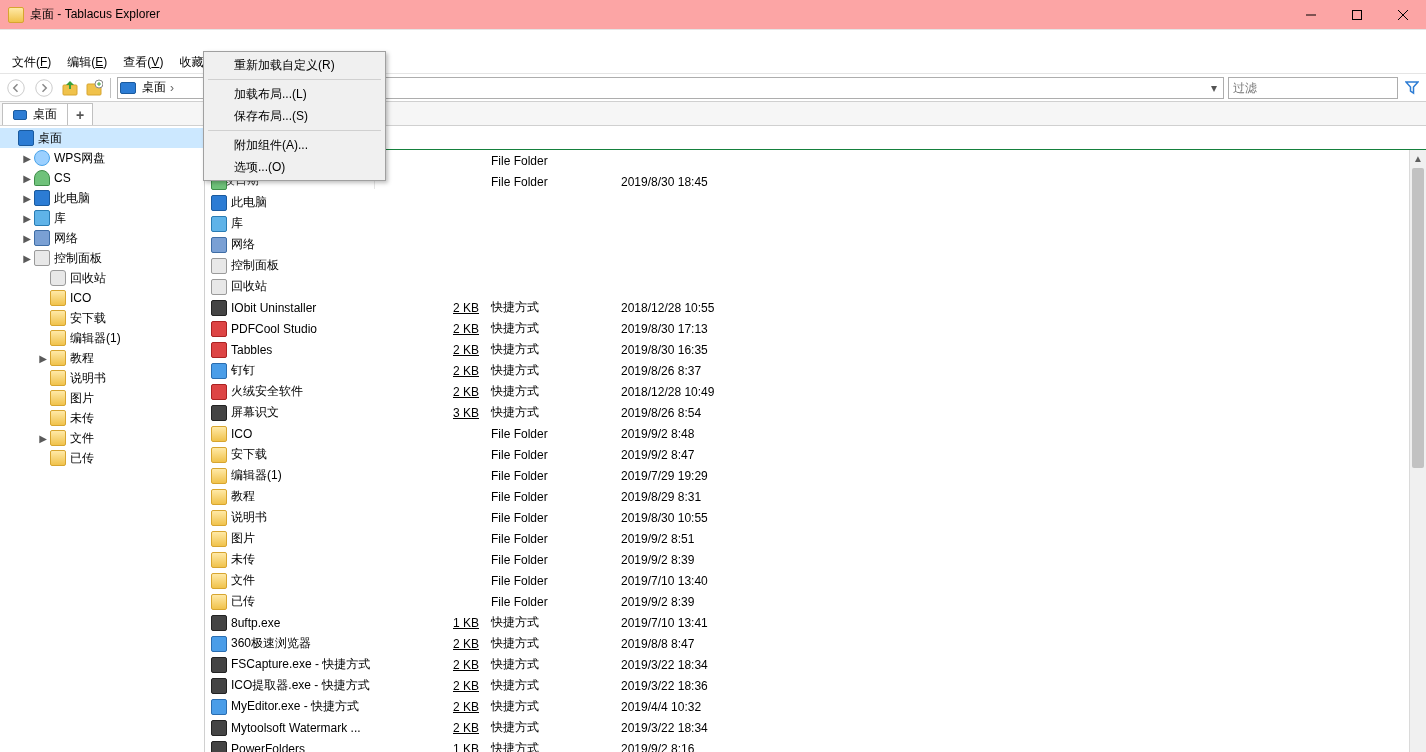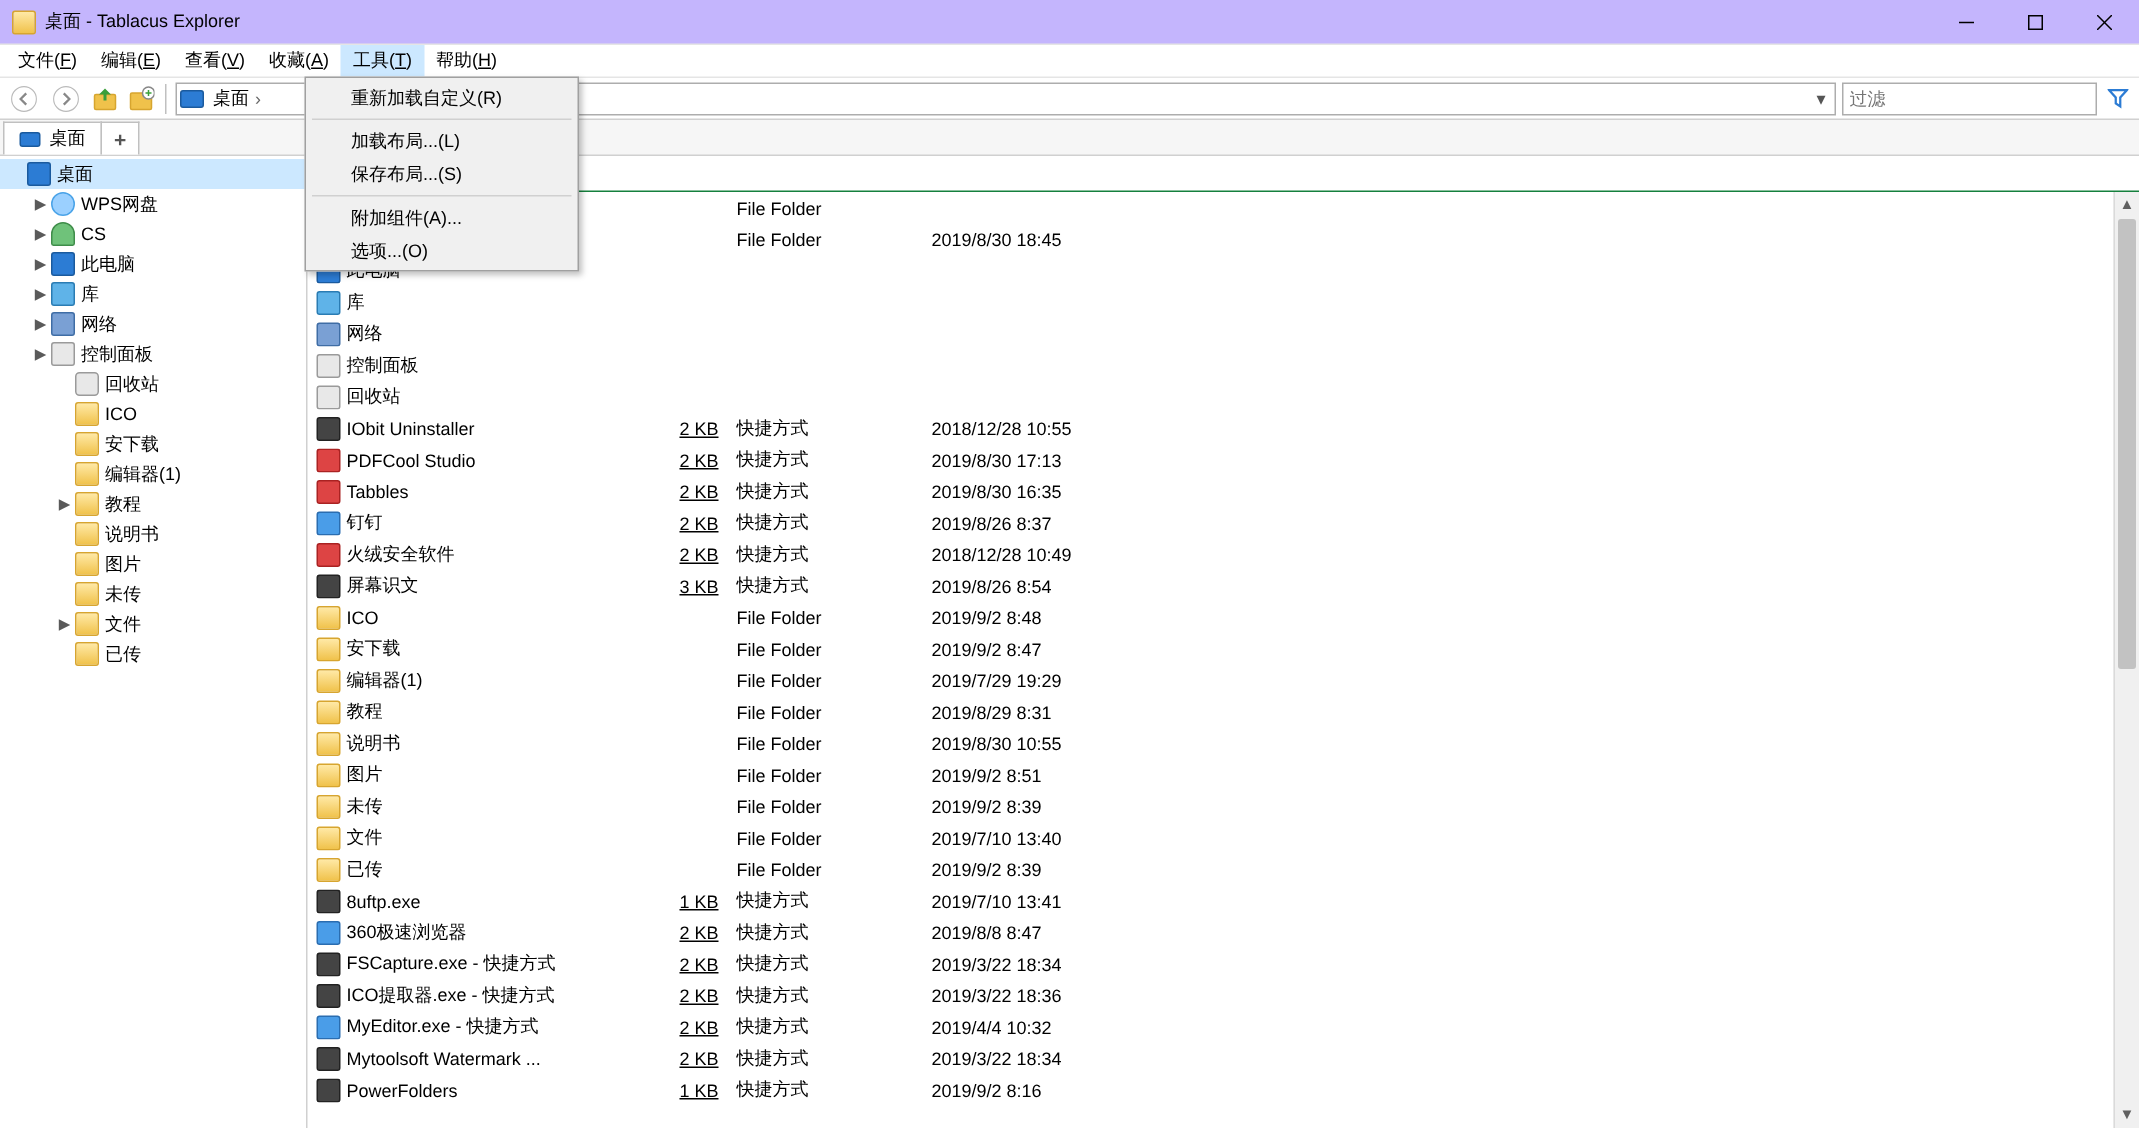--- a/index.html
+++ b/index.html
@@ -1,24 +1,24 @@
 <!DOCTYPE html>
 <html><head>
 <meta charset="utf-8">
 <style>
 * { margin: 0; padding: 0; box-sizing: border-box; font-family: "Microsoft YaHei", "Segoe UI", sans-serif; font-size: 12px; }
 html, body { width: 1426px; height: 752px; overflow: hidden; background: #fff; }
 
-.titlebar { height: 30px; display: flex; align-items: center; background: #c4b5fd; border-bottom: 1px solid #e5e5e5; }
+.titlebar { height: 30px; display: flex; align-items: center; background: #fca5a5; border-bottom: 1px solid #e5e5e5; }
 .titlebar .folder-icon { width: 16px; height: 16px; margin: 0 6px 0 8px; background: linear-gradient(#ffe9a6, #f0c24b); border: 1px solid #d7a52f; border-radius: 2px; }
 .titlebar .title { flex: 1; color: #000; }
 .titlebar .win-controls { display: flex; }
 .titlebar .win-btn { width: 46px; height: 30px; display: flex; align-items: center; justify-content: center; color: #000; cursor: pointer; }
 
-.menubar { height: 22px; display: flex; align-items: center; padding: 0 4px; border-bottom: 1px solid #e5e5e5; }
+.menubar { height: 22px; display: flex; align-items: center; padding: 0 4px; border-bottom: 1px solid #e5e5e5; margin-top: 22px; }
 .menubar .menu-item { padding: 2px 8px; cursor: pointer; }
 .menubar .menu-item u { text-decoration: underline; }
 .menubar .menu-item.active { background: #cce8ff; }
 
 .toolbar { height: 28px; display: flex; align-items: center; padding: 2px 4px; gap: 4px; border-bottom: 1px solid #d0d0d0; position: relative; }
 .nav-btn { width: 24px; height: 24px; border-radius: 50%; display: flex; align-items: center; justify-content: center; color: #888; cursor: pointer; }
 .nav-btn svg { width: 18px; height: 18px; }
 .up-icon, .new-icon { width: 20px; height: 20px; display: flex; align-items: center; justify-content: center; cursor: pointer; }
 .divider-v { width: 1px; height: 20px; background: #c0c0c0; margin: 0 2px; }
 .address-bar { flex: 1; height: 22px; border: 1px solid #adadad; background: #fff; display: flex; align-items: center; padding: 0 2px; }

